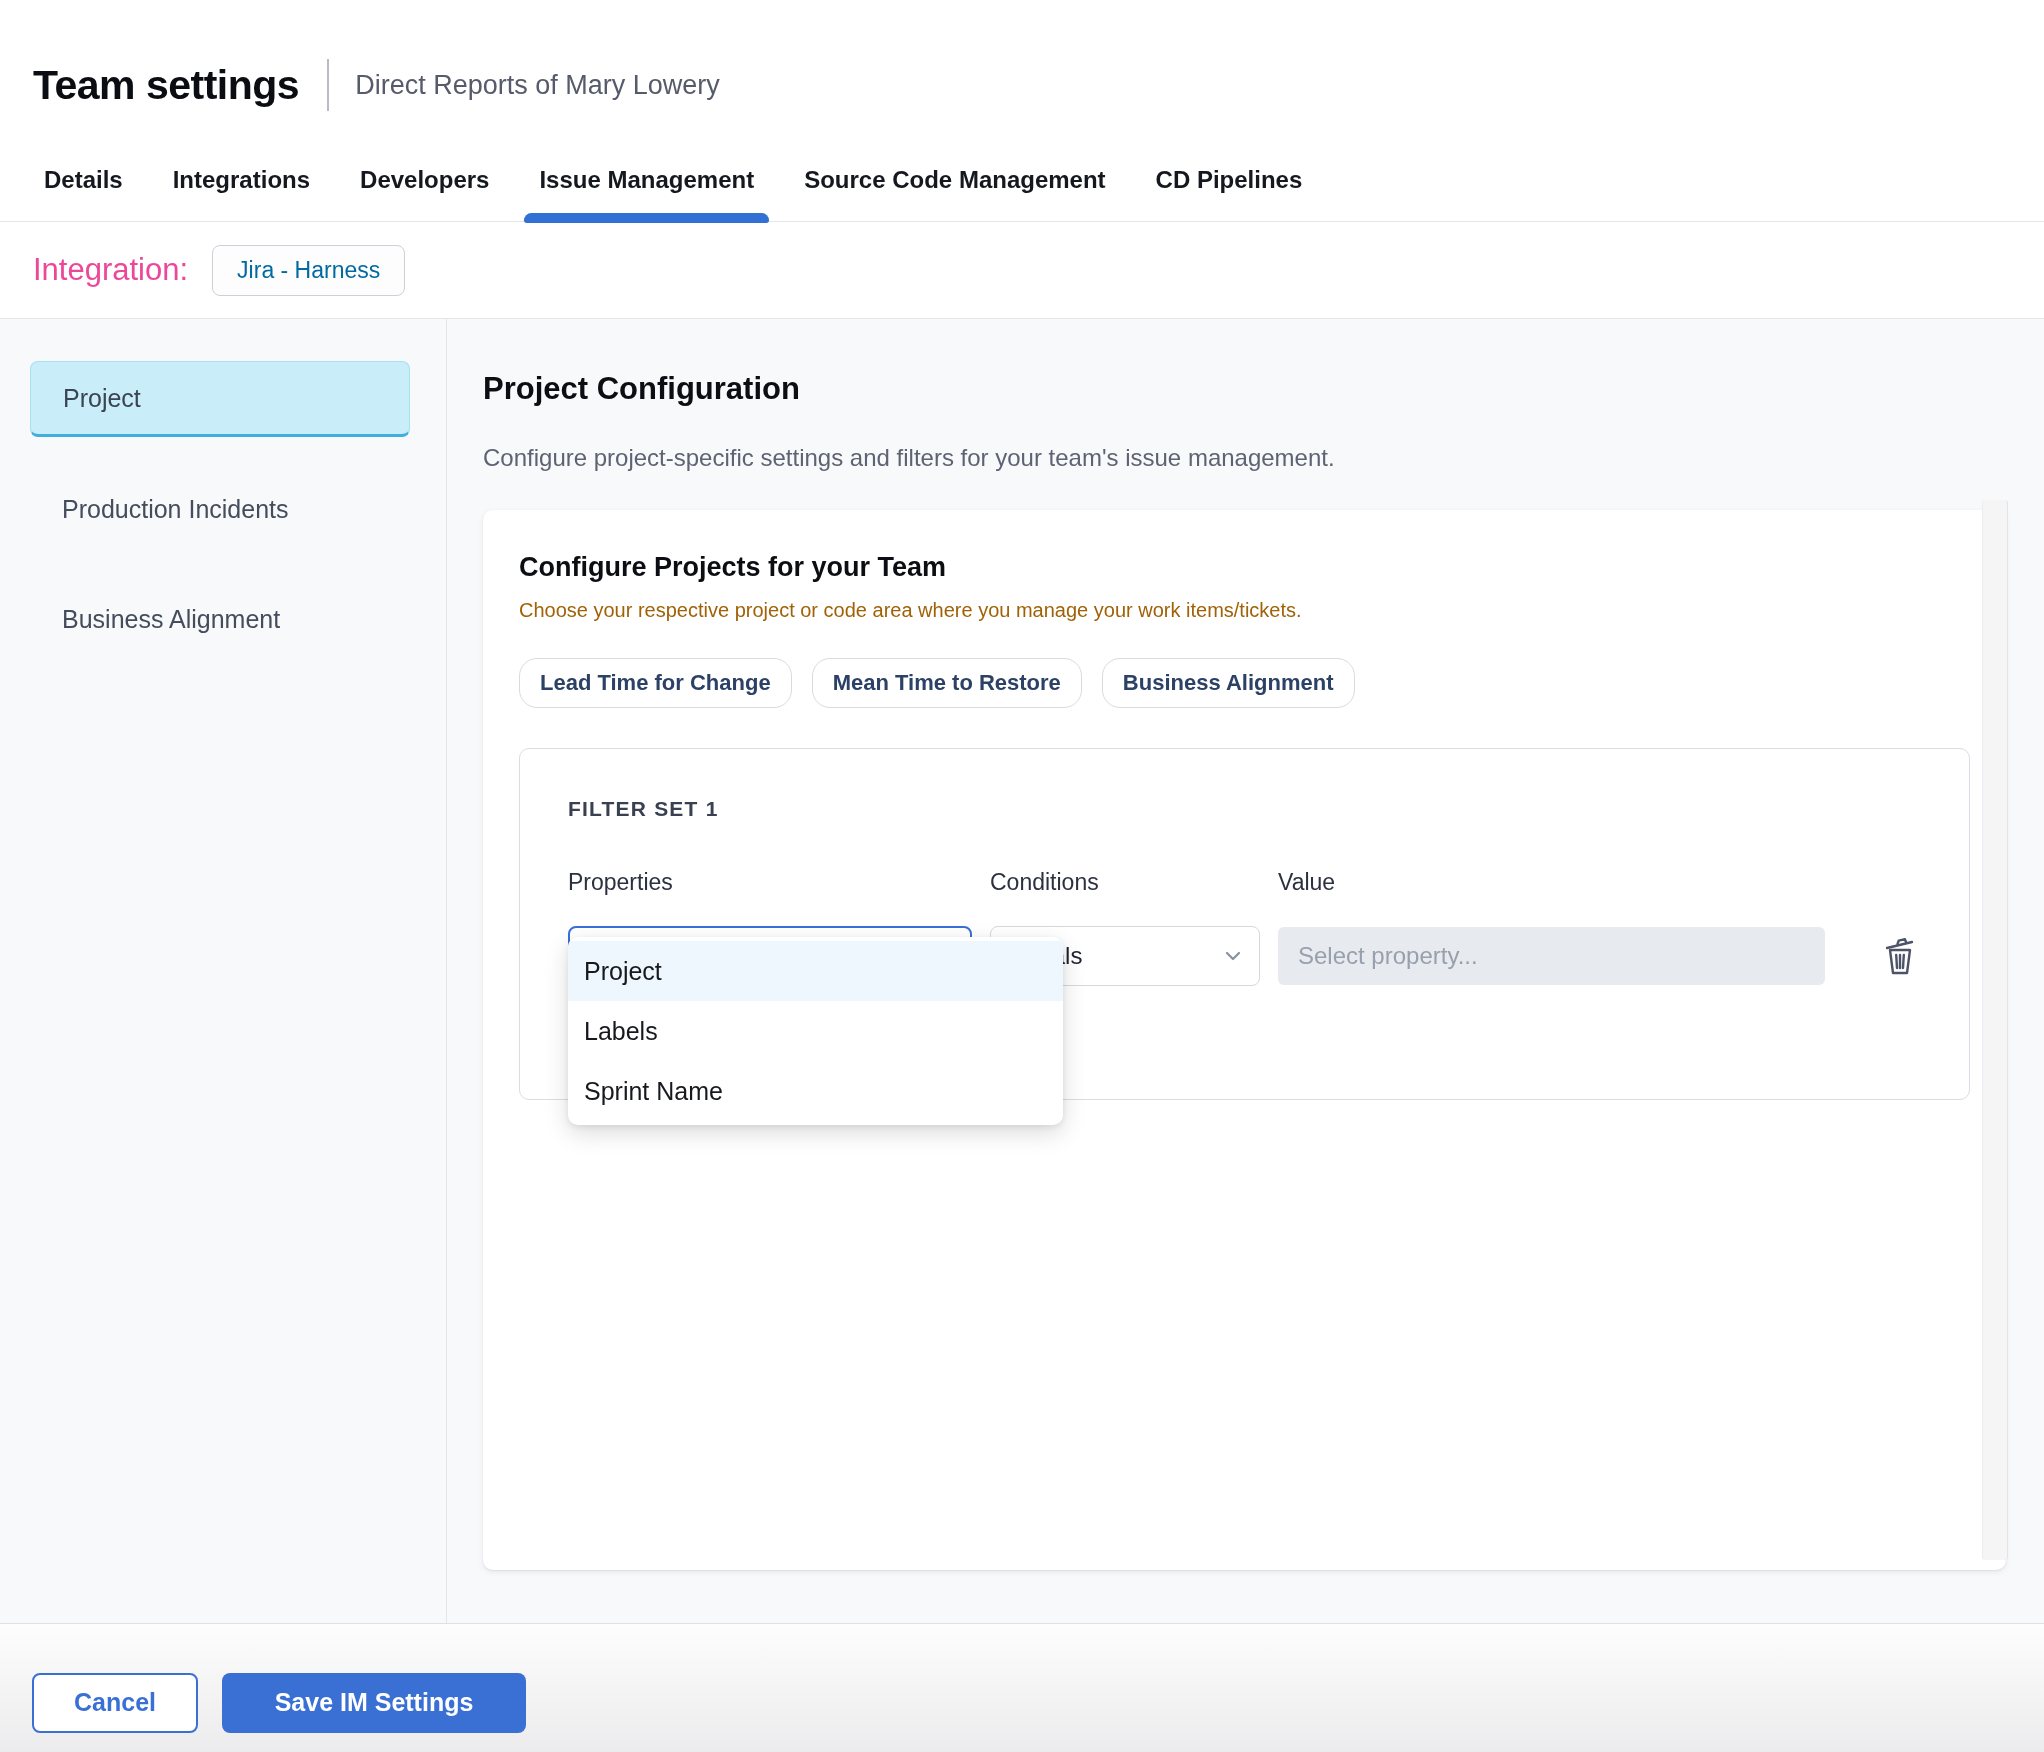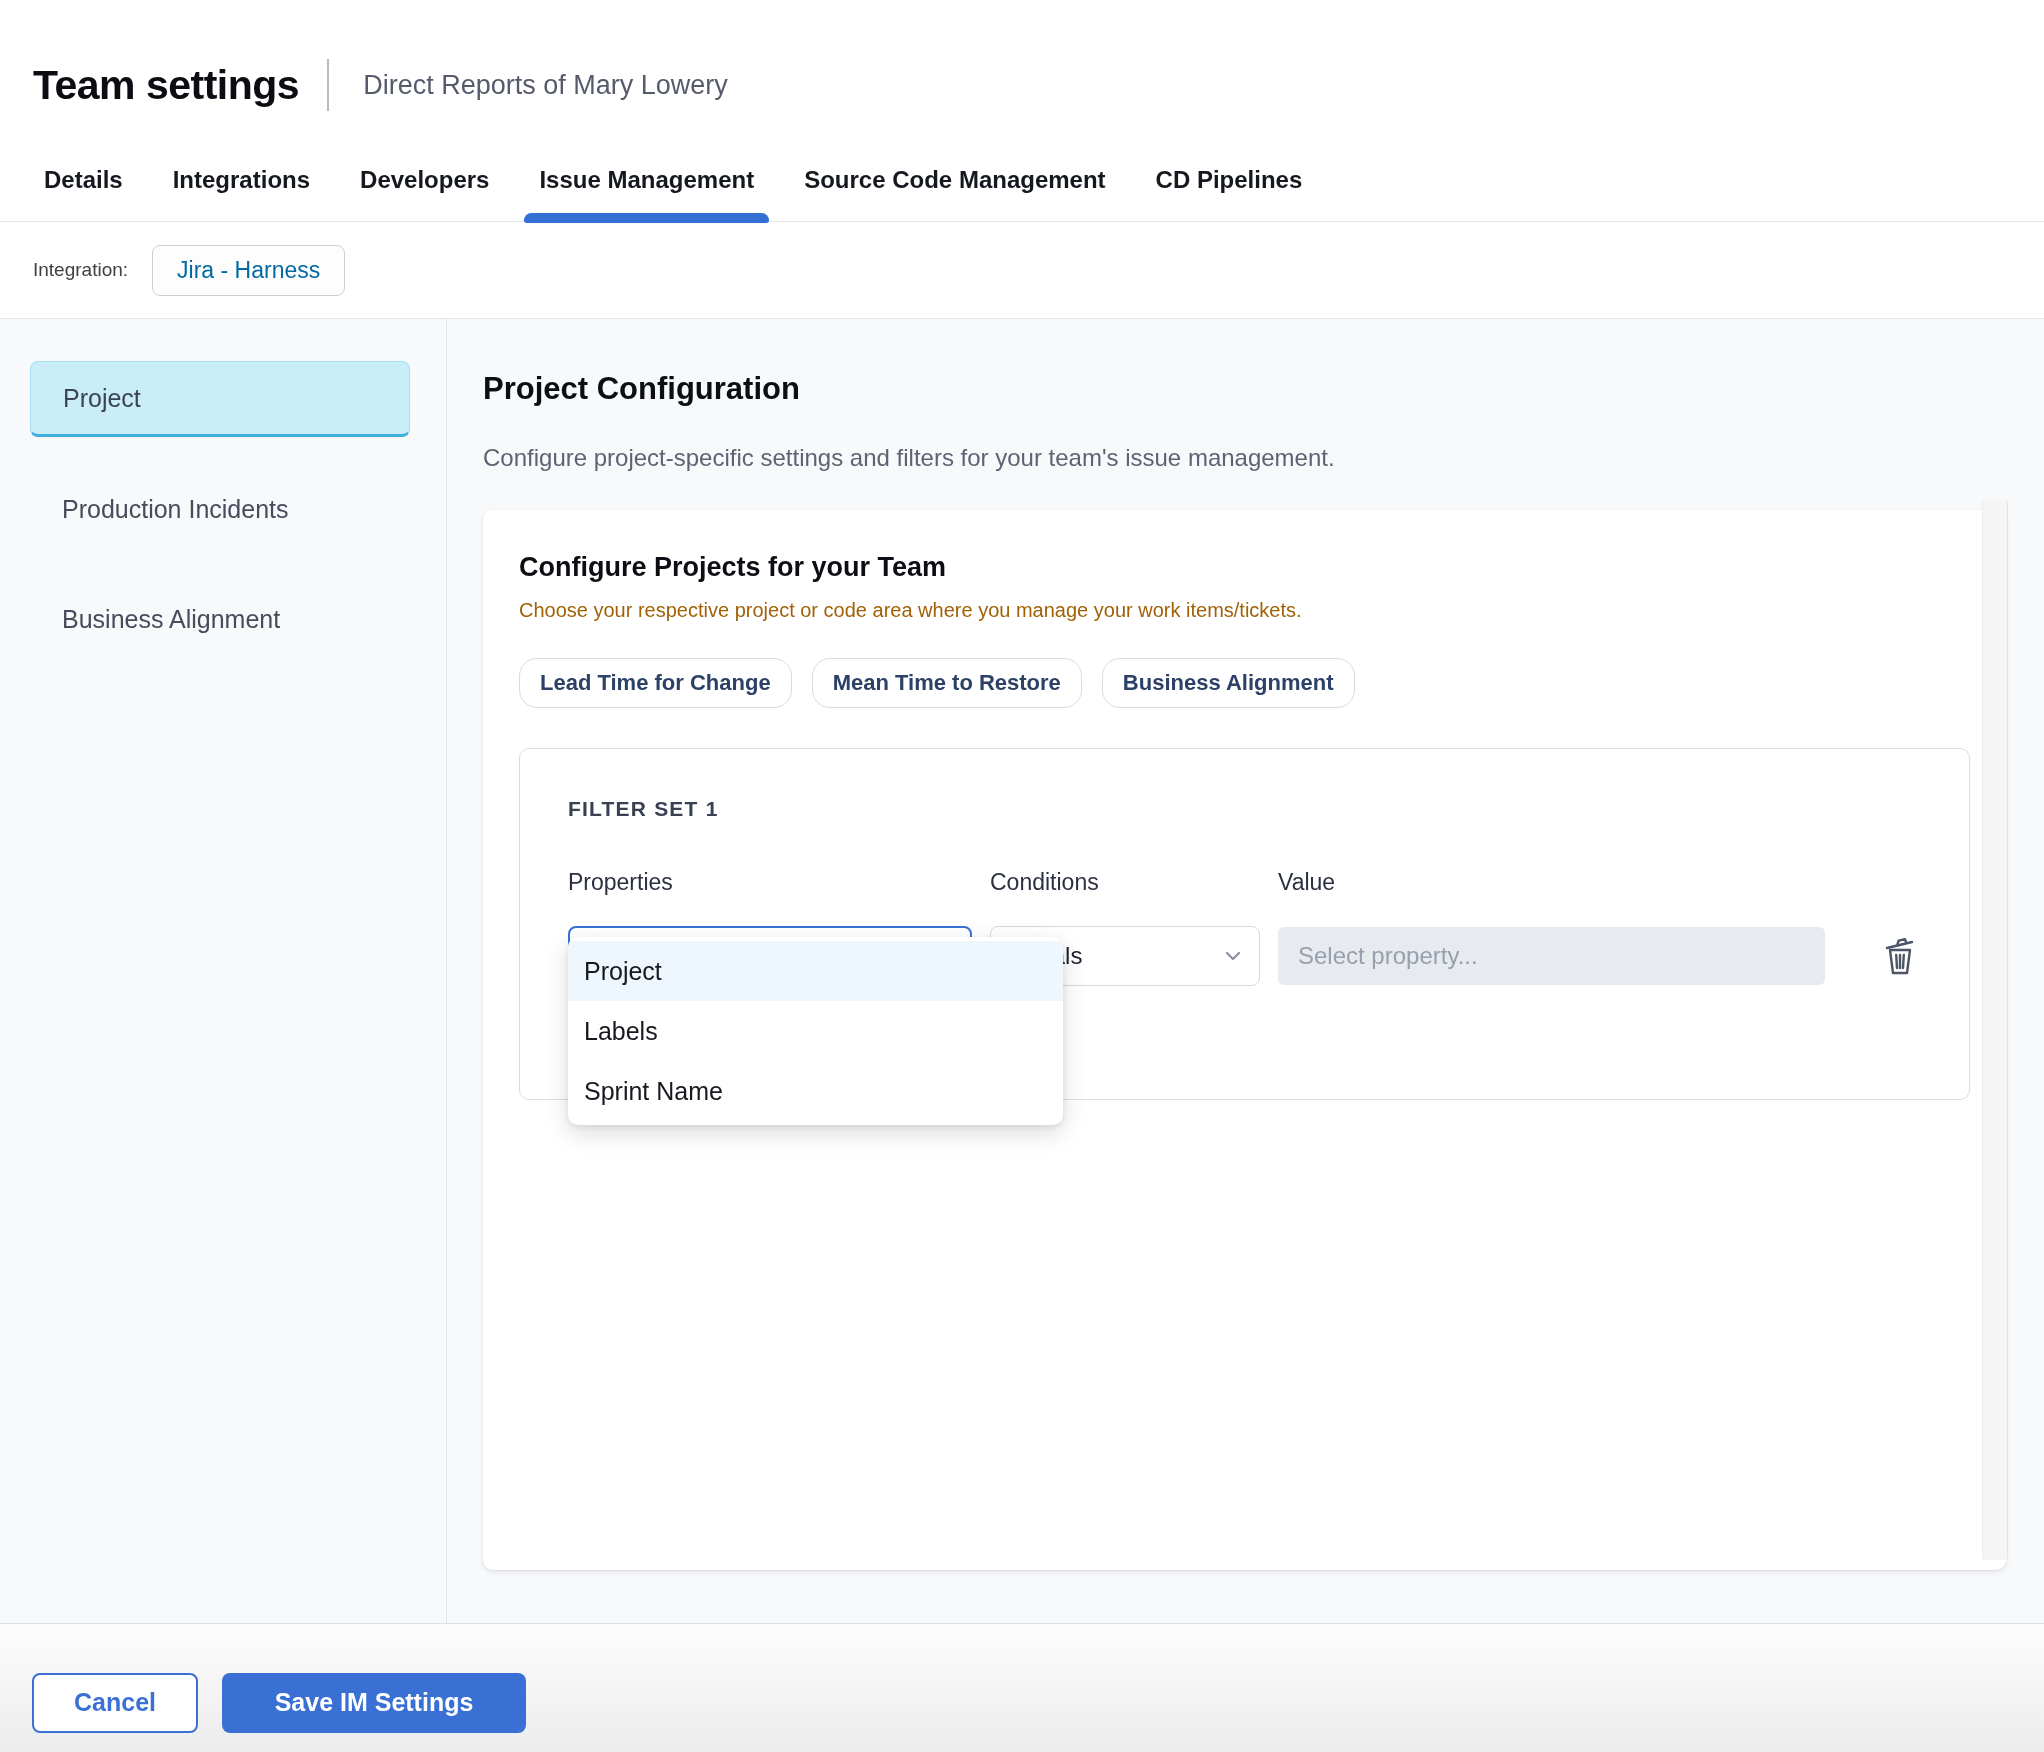--- a/index.html
+++ b/index.html
@@ -4,31 +4,31 @@
 <style>
   * { margin: 0; padding: 0; box-sizing: border-box; }
   html, body { background: #ffffff; }
   body { font-family: "Liberation Sans", "DejaVu Sans", sans-serif; color: #15181e; }
   .page { position: relative; width: 2044px; height: 1752px; background: #ffffff; overflow: hidden; }
 
   
   .header { height: 160px; background: #fff; display: flex; align-items: center; padding: 10px 0 0 33px; }
   .header-title { font-size: 41px; font-weight: 700; color: #0b0d12; letter-spacing: -0.5px; }
   .header-sep { width: 2px; height: 52px; background: #b9bcc6; margin: 0 26px 0 28px; }
-  .header-subtitle { font-size: 27px; color: #565b6b; margin-left: 8px; }
+  .header-subtitle { font-size: 27px; color: #565b6b; }
 
   
   .tabbar { height: 62px; background: #fff; border-bottom: 1px solid #e4e6ea; display: flex; align-items: flex-start; padding-left: 44px; column-gap: 50px; }
   .tab { position: relative; height: 62px; display: flex; align-items: flex-start; padding-top: 6px; font-size: 24px; font-weight: 600; color: #15181e; cursor: pointer; }
   .tab .tab-underline { display: none; }
   .tab.active .tab-underline { display: block; position: absolute; left: -15px; right: -15px; bottom: -1px; height: 10px; background: #3370d4; border-radius: 8px 8px 3px 3px; }
 
   
   .integration-row { height: 96px; background: #fff; display: flex; align-items: center; padding-left: 33px; }
-  .integration-label { font-size: 19px; color: #404040; }
+  .integration-label { font-size: 31px; color: #ec4899; }
   .integration-chip { margin-left: 24px; padding: 11px 24px; border: 1px solid #ccd1d9; border-radius: 8px; background: #fdfdfe; font-size: 23px; color: #0369a1; cursor: pointer; }
 
   
   .content { display: flex; height: 1305px; background: #f8f9fb; border-top: 1px solid #e4e6ea; }
 
   .sidebar { width: 447px; border-right: 1px solid #e3e5e9; padding: 42px 30px 0 30px; flex-shrink: 0; }
   .side-item { width: 380px; height: 76px; display: flex; align-items: center; padding-left: 32px; margin-bottom: 34px; font-size: 25px; color: #454c5c; border-radius: 8px; cursor: pointer; }
   .side-item.active { background: #c9edf9; border: 1px solid #a8dff2; border-bottom: 3px solid #41aedd; color: #3c4352; }
 
   .main { flex: 1; padding: 52px 66px 0 36px; position: relative; }

